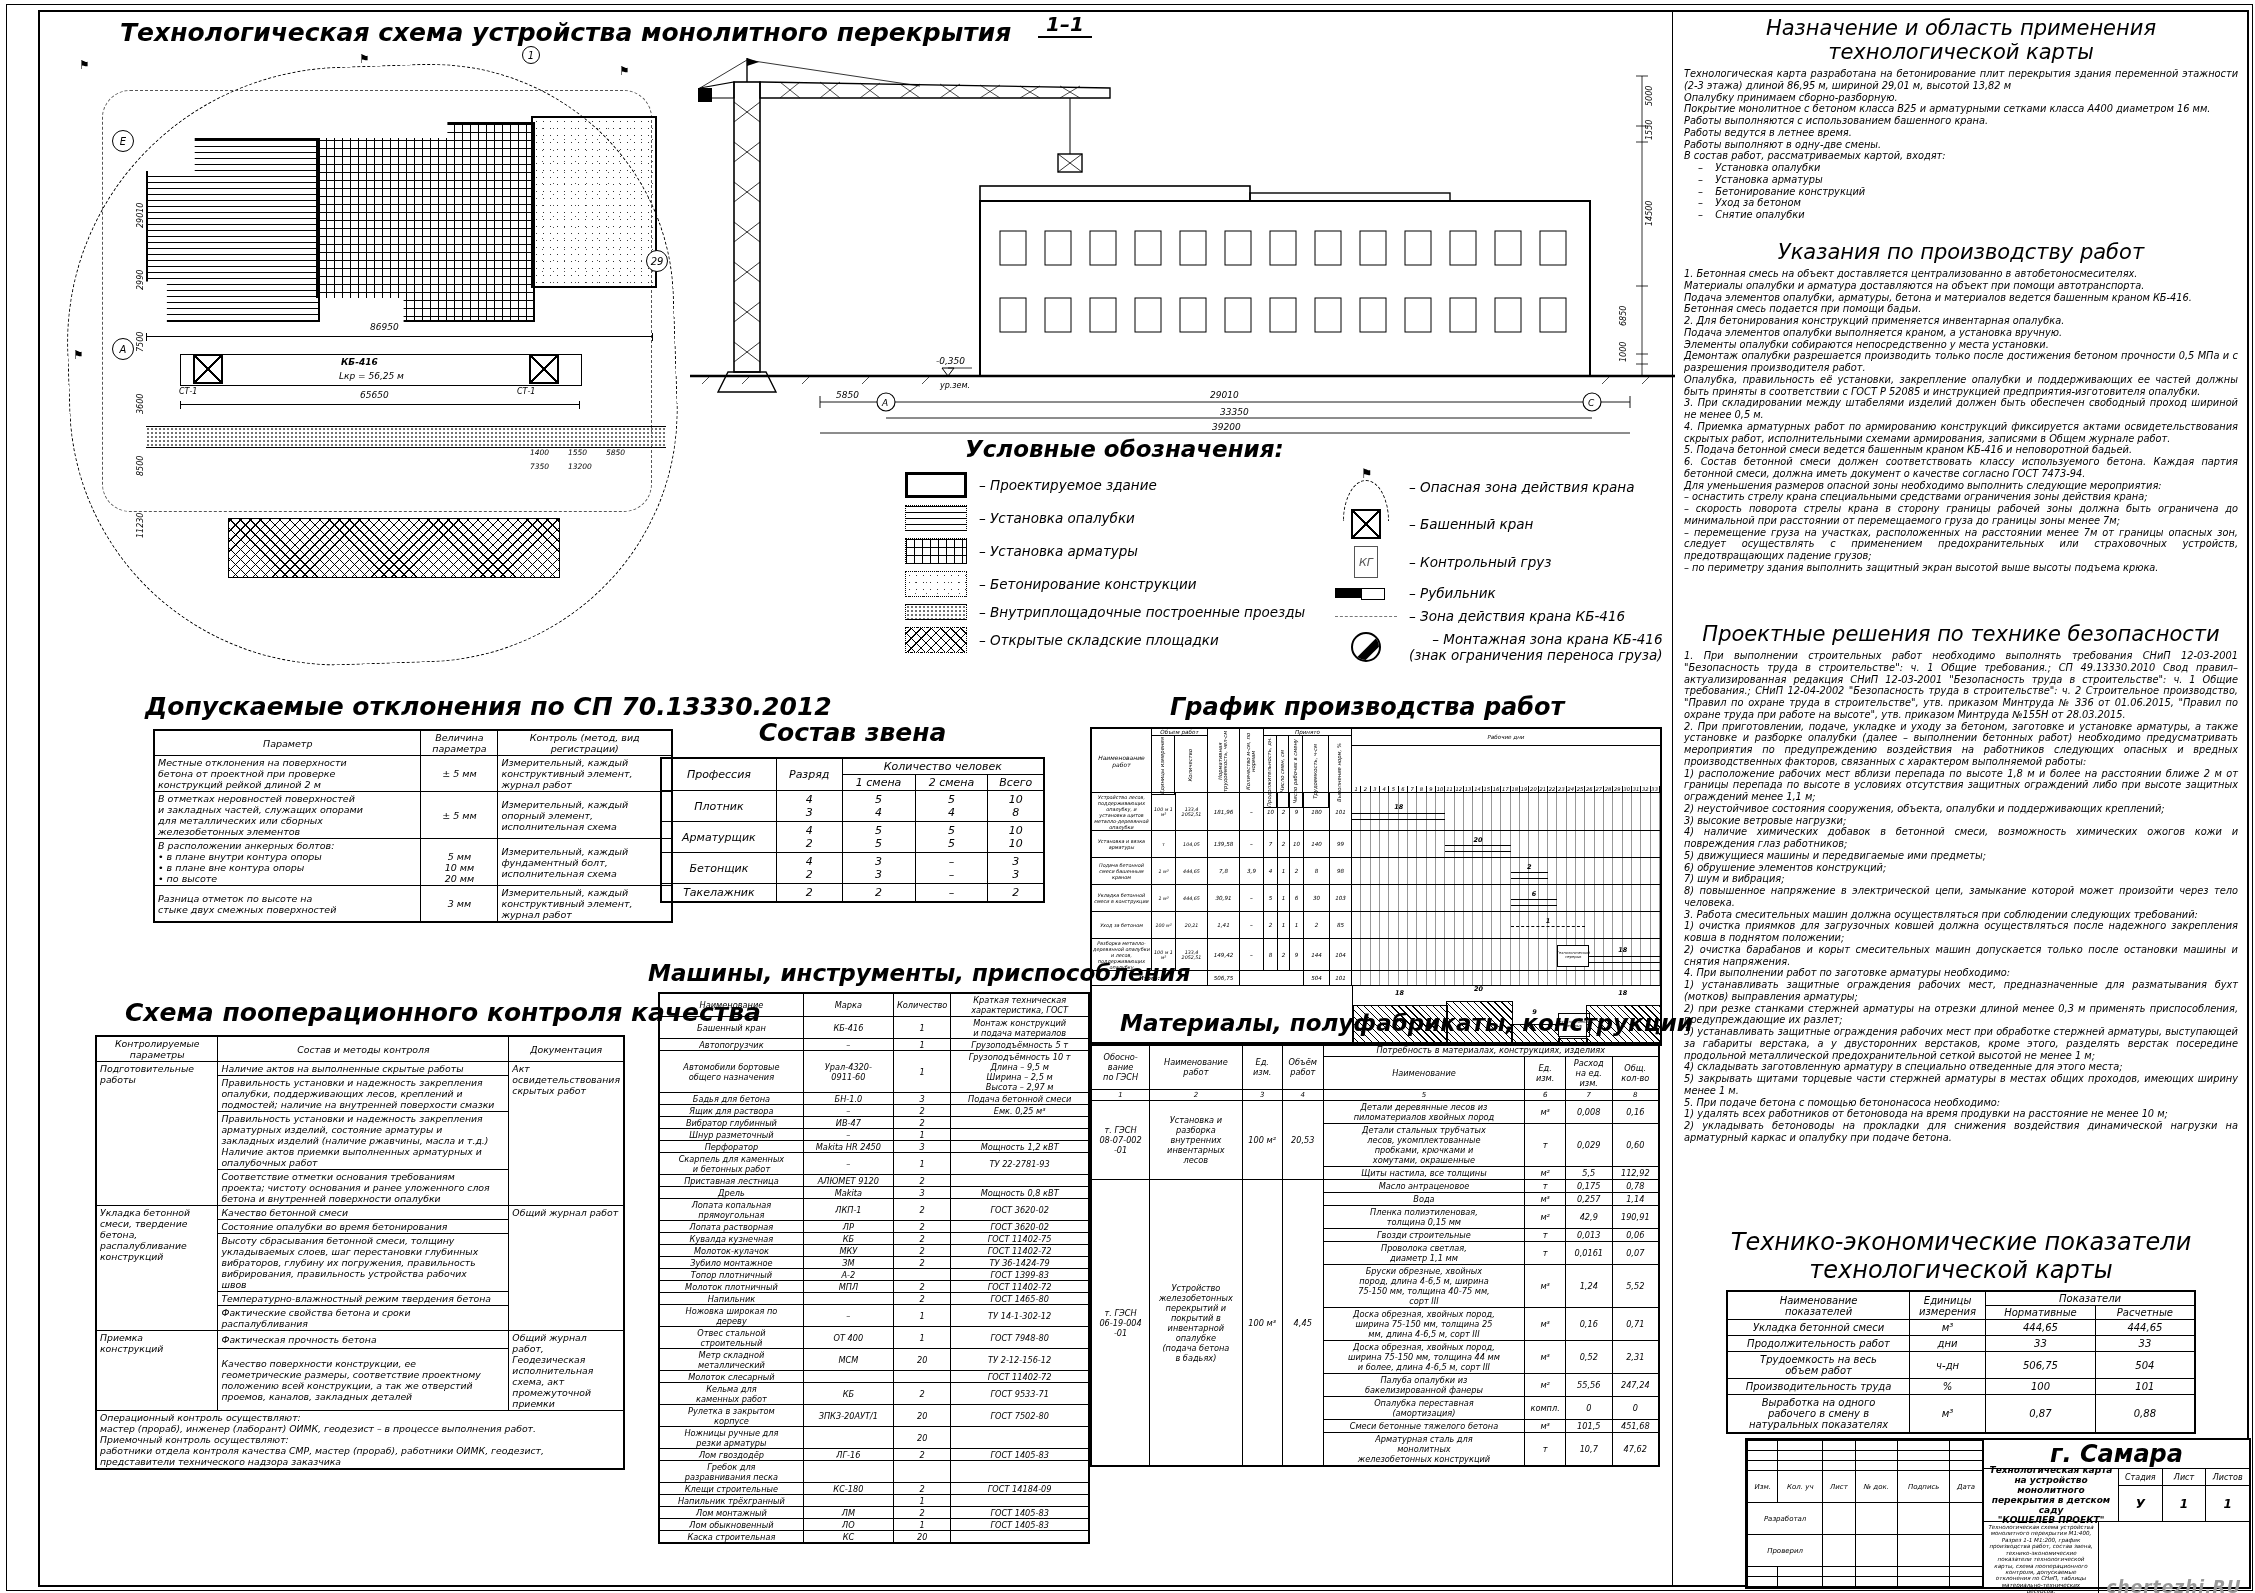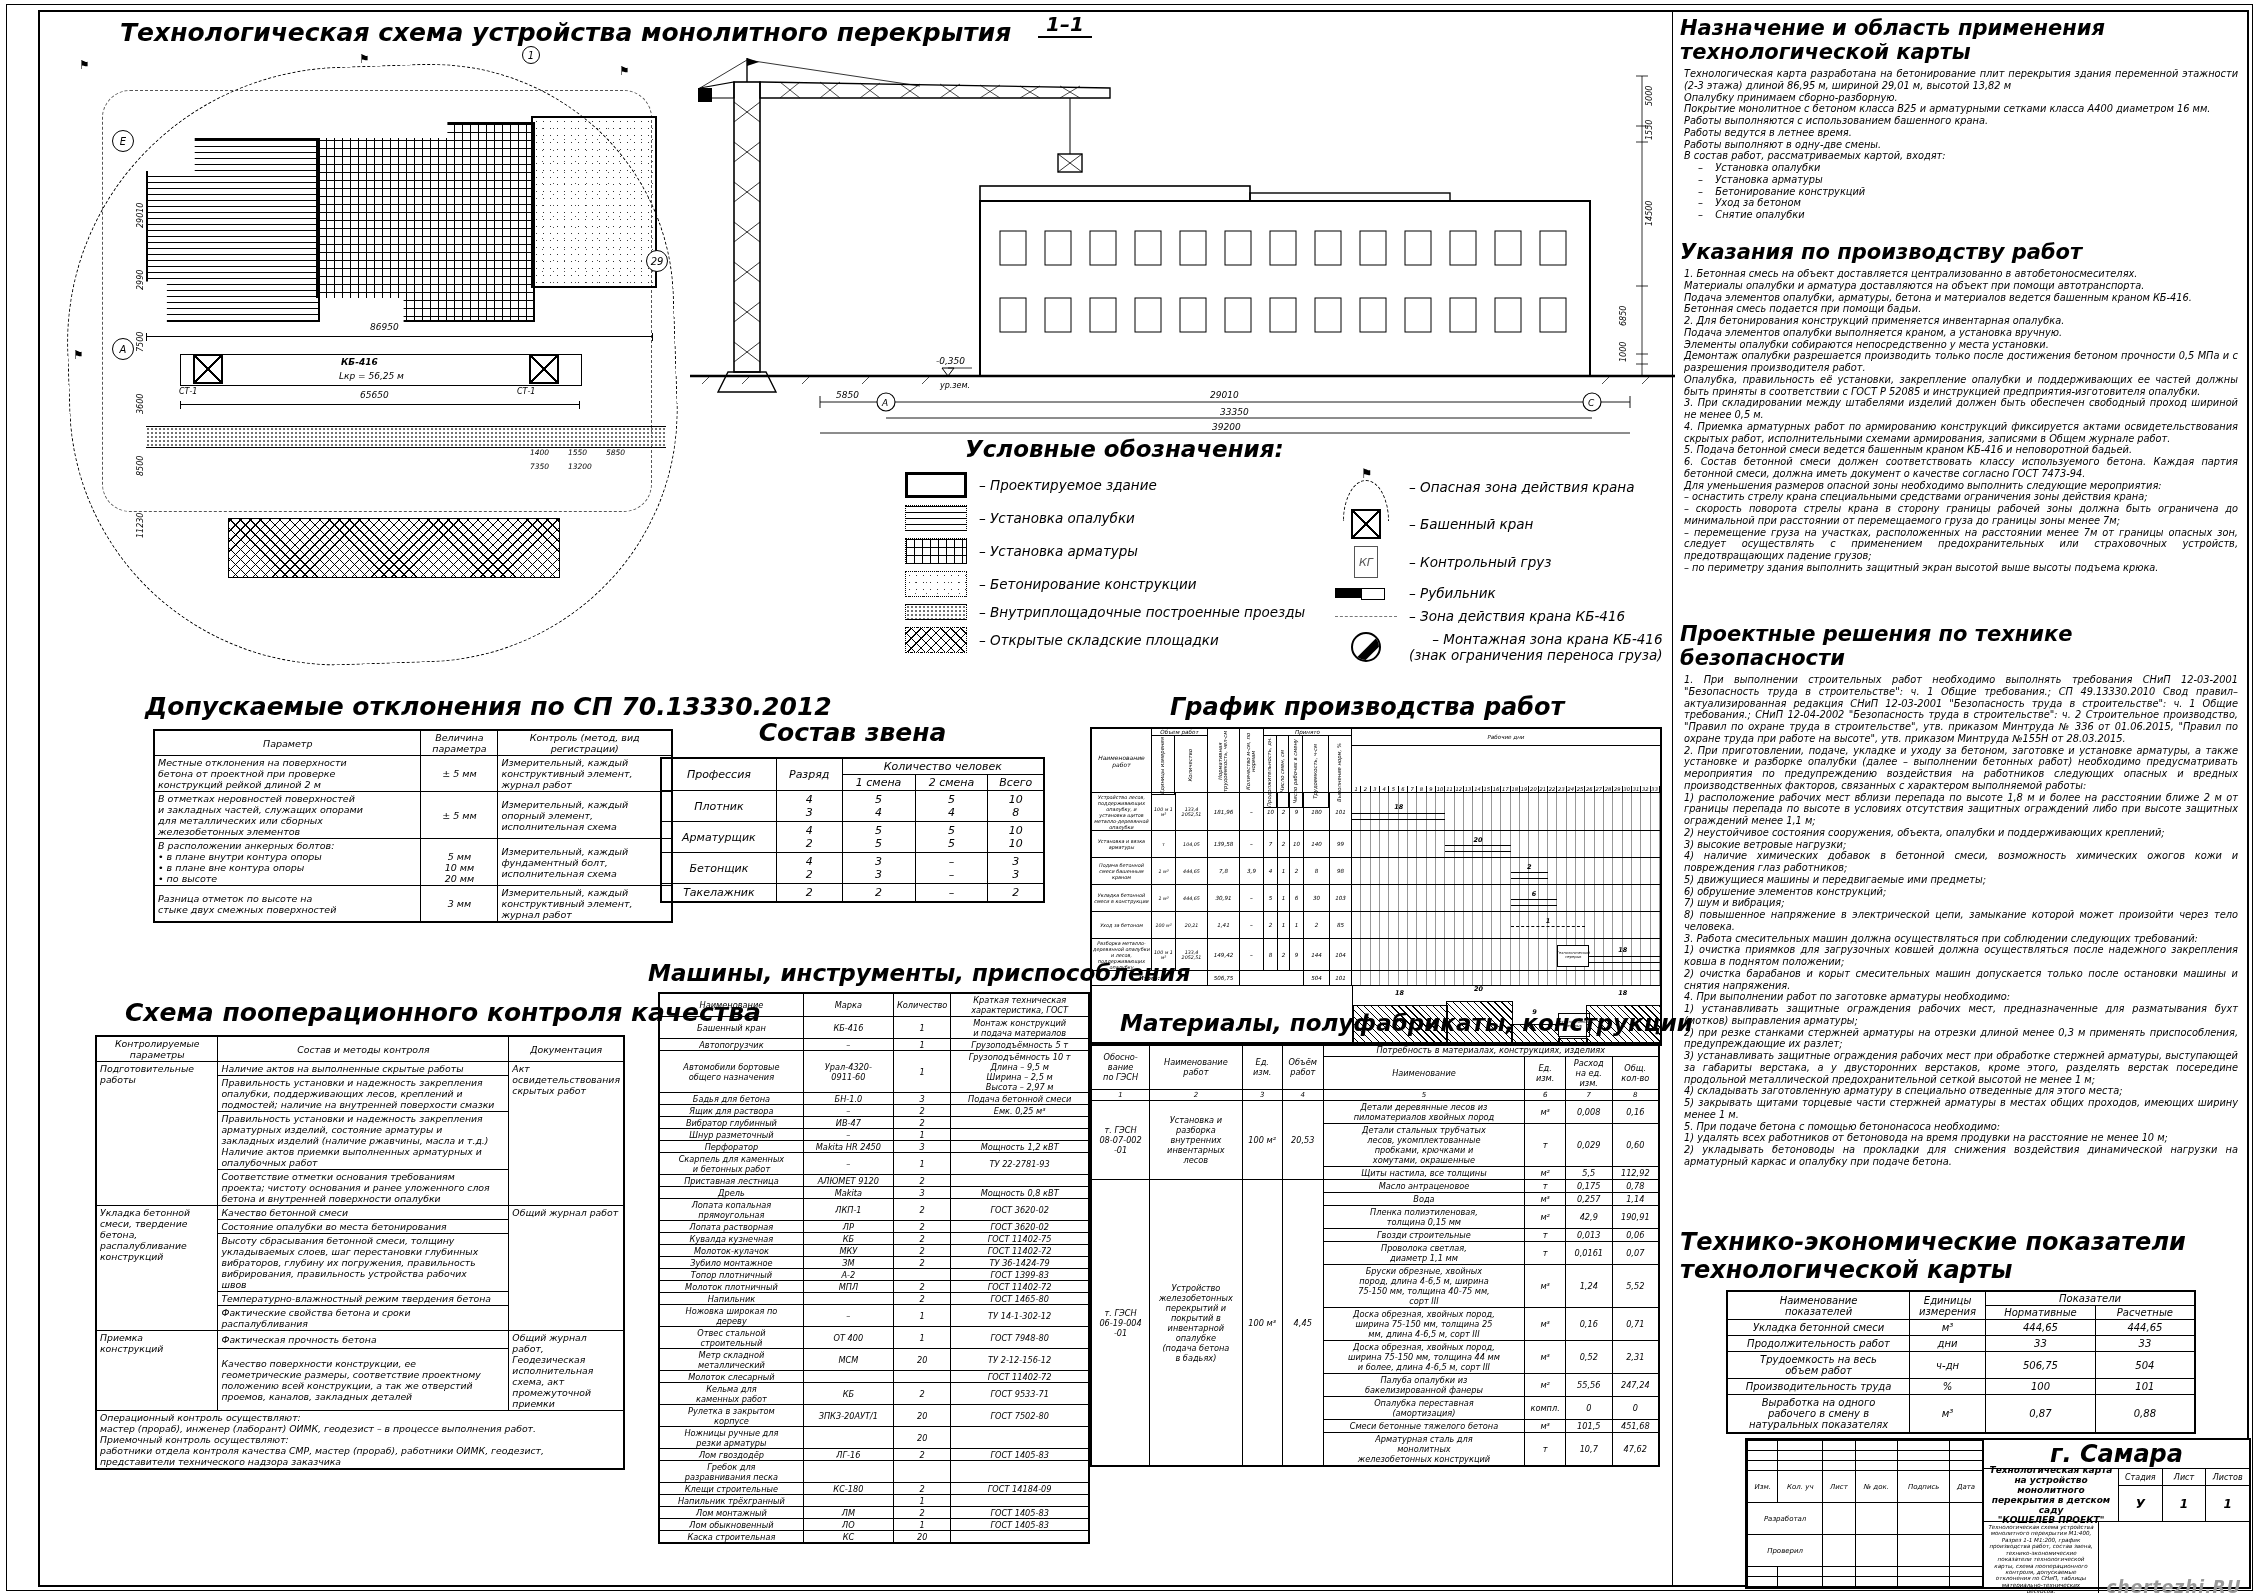--- a/index.html
+++ b/index.html
@@ -28,21 +28,21 @@
   #crew-table{font-size:11px;width:385px;text-align:center;}
   #crew-table td{text-align:center;padding:2px 4px;}
   #quality-table{font-size:9.3px;width:530px;}
   #machines-table{font-size:8.2px;width:432px;}
   #machines-table td{padding:0.5px 2px;text-align:center;}
   #materials-table{font-size:8.2px;width:570px;}
   #materials-table td{padding:1px 2px;text-align:center;}
   #tep-table{font-size:10px;width:470px;}
   #tep-table td{text-align:center;padding:2px 3px;}
   
-  .rc-title{font-size:21px;font-weight:bold;margin:0 0 4px 0;}
+  .rc-title{font-size:21px;font-weight:normal;text-align:center;margin:0 0 4px 0;}
   .rc-text{font-size:9.8px;line-height:1.2;text-align:justify;}
   .rc-text .para{margin:0;}
   
   .leg-item{display:flex;align-items:center;gap:12px;margin-bottom:7px;}
   .leg-label{font-size:13.5px;white-space:pre-line;text-align:right;}
   .sw{width:62px;height:26px;border:1.5px dotted #000;flex:0 0 auto;box-sizing:border-box;}
   .sw-building{border:3px solid #000;}
   .sw-roads{height:16px;border-top:1.5px solid #000;border-bottom:1.5px solid #000;}
   .sw-crane{width:30px;height:30px;border:2.5px solid #000;margin:0 16px;
     background:linear-gradient(45deg,transparent calc(50% - 1px),#000 calc(50% - 1px) calc(50% + 1px),transparent calc(50% + 1px)),
@@ -950,21 +950,21 @@
             <tr>
               <td class="l" rowspan="5" style="vertical-align:top;">Укладка бетонной
 смеси, твердение
 бетона,
 распалубливание
 конструкций</td>
               <td class="l">Качество бетонной смеси</td>
               <td class="l" rowspan="5" style="vertical-align:top;">Общий журнал работ</td>
             </tr>
             <tr>
-              <td class="l">Состояние опалубки во места бетонирования</td>
+              <td class="l">Состояние опалубки во время бетонирования</td>
             </tr>
             <tr>
               <td class="l">Высоту сбрасывания бетонной смеси, толщину
 укладываемых слоев, шаг перестановки глубинных
 вибраторов, глубину их погружения, правильность
 вибрирования, правильность устройства рабочих
 швов</td>
             </tr>
             <tr>
               <td class="l">Температурно-влажностный режим твердения бетона</td>

